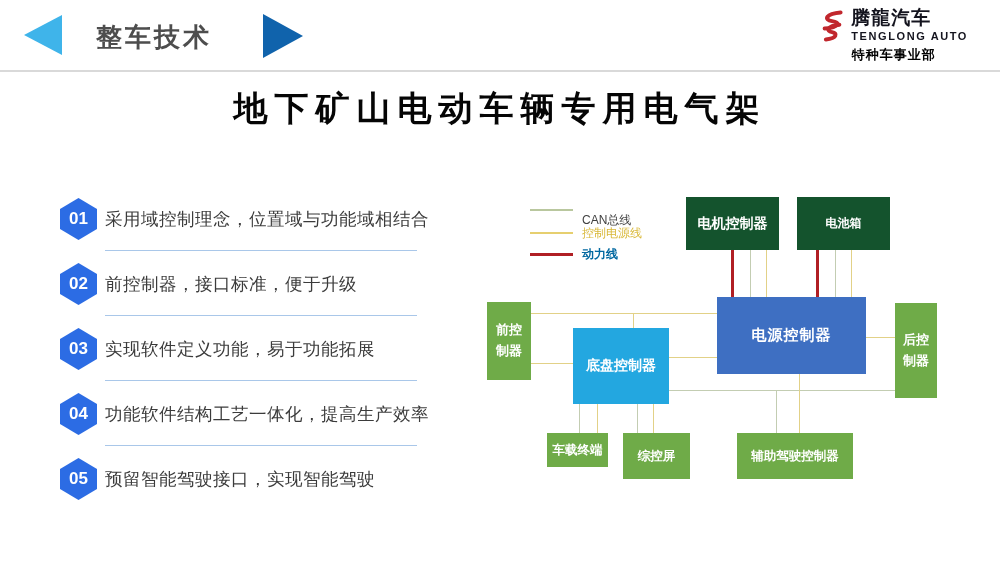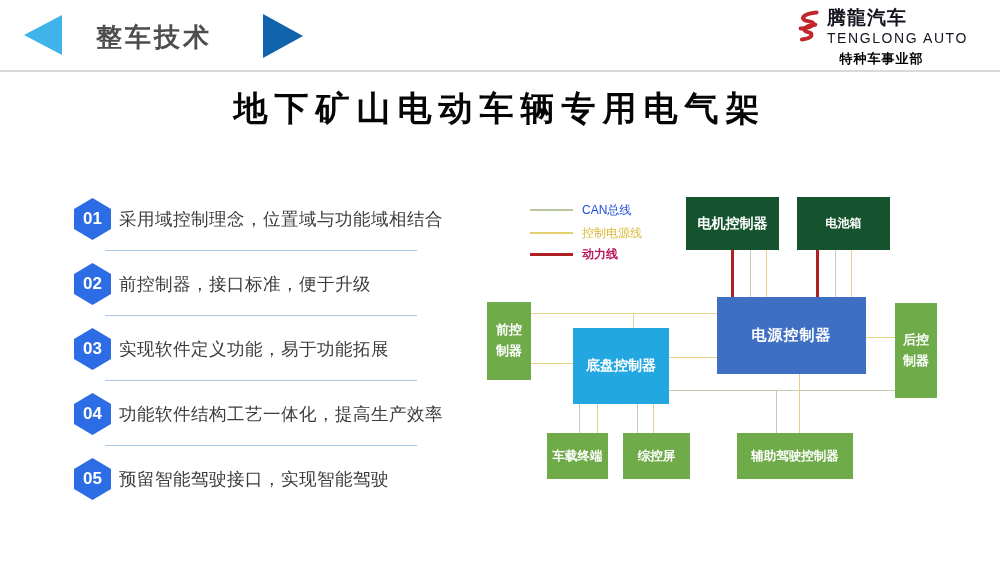--- a/index.html
+++ b/index.html
@@ -15,29 +15,29 @@
     border-left:40px solid #1063ac;}
   .section-title{position:absolute;left:96px;top:20px;font-size:26px;font-weight:bold;
     color:#4d4d4d;letter-spacing:3px;}
   .header-divider{position:absolute;left:0;top:70px;width:1000px;height:2px;background:#d9d9d9;}
 
   .brand{position:absolute;right:32px;top:8px;text-align:center;}
   .brand-row{display:flex;align-items:flex-start;justify-content:flex-end;gap:6px;}
   .brand-logo{width:26px;height:32px;margin-top:2px;}
   .brand-names{display:flex;flex-direction:column;align-items:flex-start;}
   .brand-cn{font-size:19px;font-weight:bold;color:#14141e;letter-spacing:1px;line-height:1.1;}
-  .brand-en{font-size:14px;font-weight:normal;color:#14141e;letter-spacing:1.6px;margin-top:1px;}
+  .brand-en{font-size:11px;font-weight:bold;color:#14141e;letter-spacing:1.6px;margin-top:1px;}
   .brand-div{font-size:13px;font-weight:bold;color:#000000;margin-top:4px;letter-spacing:1px;}
 
   
   .page-title{position:absolute;left:0;top:86px;width:1000px;text-align:center;
     font-size:34px;font-weight:bold;color:#050505;letter-spacing:7px;}
 
   
-  .feature{position:absolute;left:60px;width:400px;height:42px;margin-left:14px;}
+  .feature{position:absolute;left:60px;width:400px;height:42px;}
   .f0{top:198px}.f1{top:263px}.f2{top:328px}.f3{top:393px}.f4{top:458px}
   .hex{position:absolute;left:0;top:0;width:37px;height:42px;background:#2c6ce4;
     clip-path:polygon(50% 0,100% 26%,100% 74%,50% 100%,0 74%,0 26%);
     display:flex;align-items:center;justify-content:center;
     color:#ffffff;font-size:17px;font-weight:bold;}
   .ftext{position:absolute;left:45px;top:0;height:42px;display:flex;align-items:center;
     font-size:17.5px;color:#3b3b3b;letter-spacing:0.5px;white-space:nowrap;}
   .fsep{position:absolute;left:105px;width:312px;height:1px;background:#a9c7e9;}
   .s0{top:250px}.s1{top:315px}.s2{top:380px}.s3{top:445px}
 
@@ -48,21 +48,21 @@
   .blue{background:#3e6fc2;}
   .cyan{background:#23a7e0;}
   .green{background:#6fab48;}
 
   .n-motor{left:686px;top:197px;width:93px;height:53px;font-size:14px;}
   .n-battery{left:797px;top:197px;width:93px;height:53px;font-size:12px;}
   .n-power{left:717px;top:297px;width:149px;height:77px;font-size:15px;letter-spacing:1px;}
   .n-chassis{left:573px;top:328px;width:96px;height:76px;font-size:14px;}
   .n-front{left:487px;top:302px;width:44px;height:78px;font-size:13px;line-height:1.6;padding:0 8px;font-family:Liberation Serif, serif;}
   .n-rear{left:895px;top:303px;width:42px;height:95px;font-size:13px;line-height:1.6;padding:0 7px;}
-  .n-terminal{left:547px;top:433px;width:61px;height:46px;font-size:12.5px;}
+  .n-terminal{left:547px;top:433px;width:61px;height:34px;font-size:12.5px;}
   .n-screen{left:623px;top:433px;width:67px;height:46px;font-size:12.5px;}
   .n-adas{left:737px;top:433px;width:116px;height:46px;font-size:12.5px;}
 
   .ln{position:absolute;}
   .can{background:#c3cdb2;}
   .yel{background:#e2d187;}
   .red{background:#b01f24;}
 
   
   .leg-line{position:absolute;height:2px;width:43px;left:530px;}
@@ -116,25 +116,25 @@
     <div class="hex">04</div>
     <div class="ftext">功能软件结构工艺一体化，提高生产效率</div>
   </div>
   <div class="fsep s3"></div>
   <div class="feature f4">
     <div class="hex">05</div>
     <div class="ftext">预留智能驾驶接口，实现智能驾驶</div>
   </div>
 
   <div class="leg-line" style="top:209px;background:#b9c79e;"></div>
-  <div class="leg-label" style="top:202px;color:#1d4ed8;">CAN总线</div>
+  <div class="leg-label" style="top:212px;color:#404040;">CAN总线</div>
   <div class="leg-line" style="top:232px;background:#e6cf6f;"></div>
   <div class="leg-label" style="top:225px;color:#d9b838;">控制电源线</div>
   <div class="leg-line" style="top:253px;height:3px;background:#b01f24;"></div>
-  <div class="leg-label" style="top:246px;color:#be185d;font-weight:bold;">动力线</div>
+  <div class="leg-label" style="top:246px;color:#0369a1;font-weight:bold;">动力线</div>
 
   <div class="ln red" style="left:731px;top:250px;width:3px;height:47px;"></div>
   <div class="ln can" style="left:750px;top:250px;width:1px;height:47px;"></div>
   <div class="ln yel" style="left:766px;top:250px;width:1px;height:47px;"></div>
 
   <div class="ln red" style="left:816px;top:250px;width:3px;height:47px;"></div>
   <div class="ln can" style="left:835px;top:250px;width:1px;height:47px;"></div>
   <div class="ln yel" style="left:851px;top:250px;width:1px;height:47px;"></div>
 
   <div class="ln yel" style="left:530px;top:313px;width:187px;height:1px;"></div>

